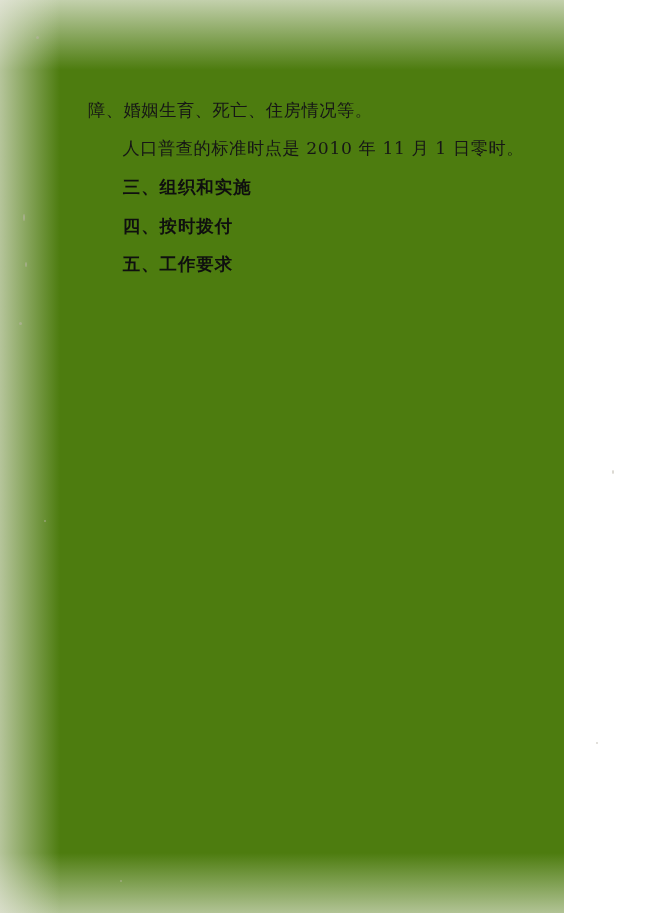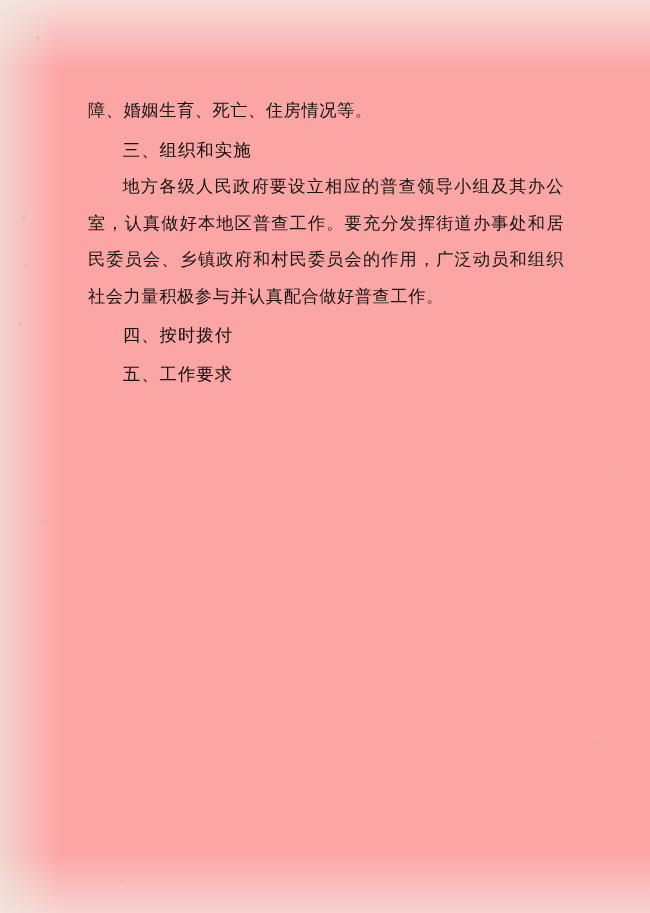--- a/index.html
+++ b/index.html
@@ -8,23 +8,23 @@
   }
   body {
     width: 650px;
     height: 913px;
     background: #ffffff;
     font-family: "DejaVu Sans", sans-serif;
     overflow: hidden;
   }
   #page {
     position: relative;
-    width: 650px;
+    width: 564px;
     height: 913px;
-    background: #fca5a5;
+    background: #4d7c0f;
     box-sizing: border-box;
   }
   
   #page::before {
     content: "";
     position: absolute;
     inset: 0;
     background:
       linear-gradient(90deg, rgba(238,236,230,0.65) 0px, rgba(252,252,250,0) 60px),
       linear-gradient(180deg, rgba(245,244,239,0.7) 0px, rgba(253,253,251,0) 70px),
@@ -59,21 +59,21 @@
   .para.indent {
     text-indent: 2em;
   }
   .heading {
     font-size: 17.4px;
     line-height: 36.5px;
     letter-spacing: 1px;
     text-indent: 2em;
     margin: 0;
     font-family: "DejaVu Serif", serif;
-    font-weight: 400;
+    font-weight: 700;
     color: #0f0f0f;
   }
   .blockgap {
     height: 2px;
   }
 </style>
 </head>
 <body>
 
 <div id="page">
@@ -84,28 +84,28 @@
   <span class="speck" style="left:19px;  top:322px; width:3px; height:3px;"></span>
   <span class="speck" style="left:44px;  top:520px; width:2px; height:2px;"></span>
   <span class="speck" style="left:612px; top:470px; width:2px; height:4px;"></span>
   <span class="speck" style="left:596px; top:742px; width:2px; height:2px;"></span>
   <span class="speck" style="left:120px; top:880px; width:2px; height:2px;"></span>
 
   <div class="doc-body">
 
     <p class="para">障、婚姻生育、死亡、住房情况等。</p>
 
+    <p class="para indent">人口普查的标准时点是 2010 年 11 月 1 日零时。</p>
 
     <div class="blockgap"></div>
 
     <p class="heading">三、组织和实施</p>
 
 
 
-    <p class="para indent">地方各级人民政府要设立相应的普查领导小组及其办公室，认真做好本地区普查工作。要充分发挥街道办事处和居民委员会、乡镇政府和村民委员会的作用，广泛动员和组织社会力量积极参与并认真配合做好普查工作。</p>
 
     <div class="blockgap"></div>
 
     <p class="heading">四、按时拨付</p>
 
 
     <div class="blockgap"></div>
 
     <p class="heading">五、工作要求</p>
 

